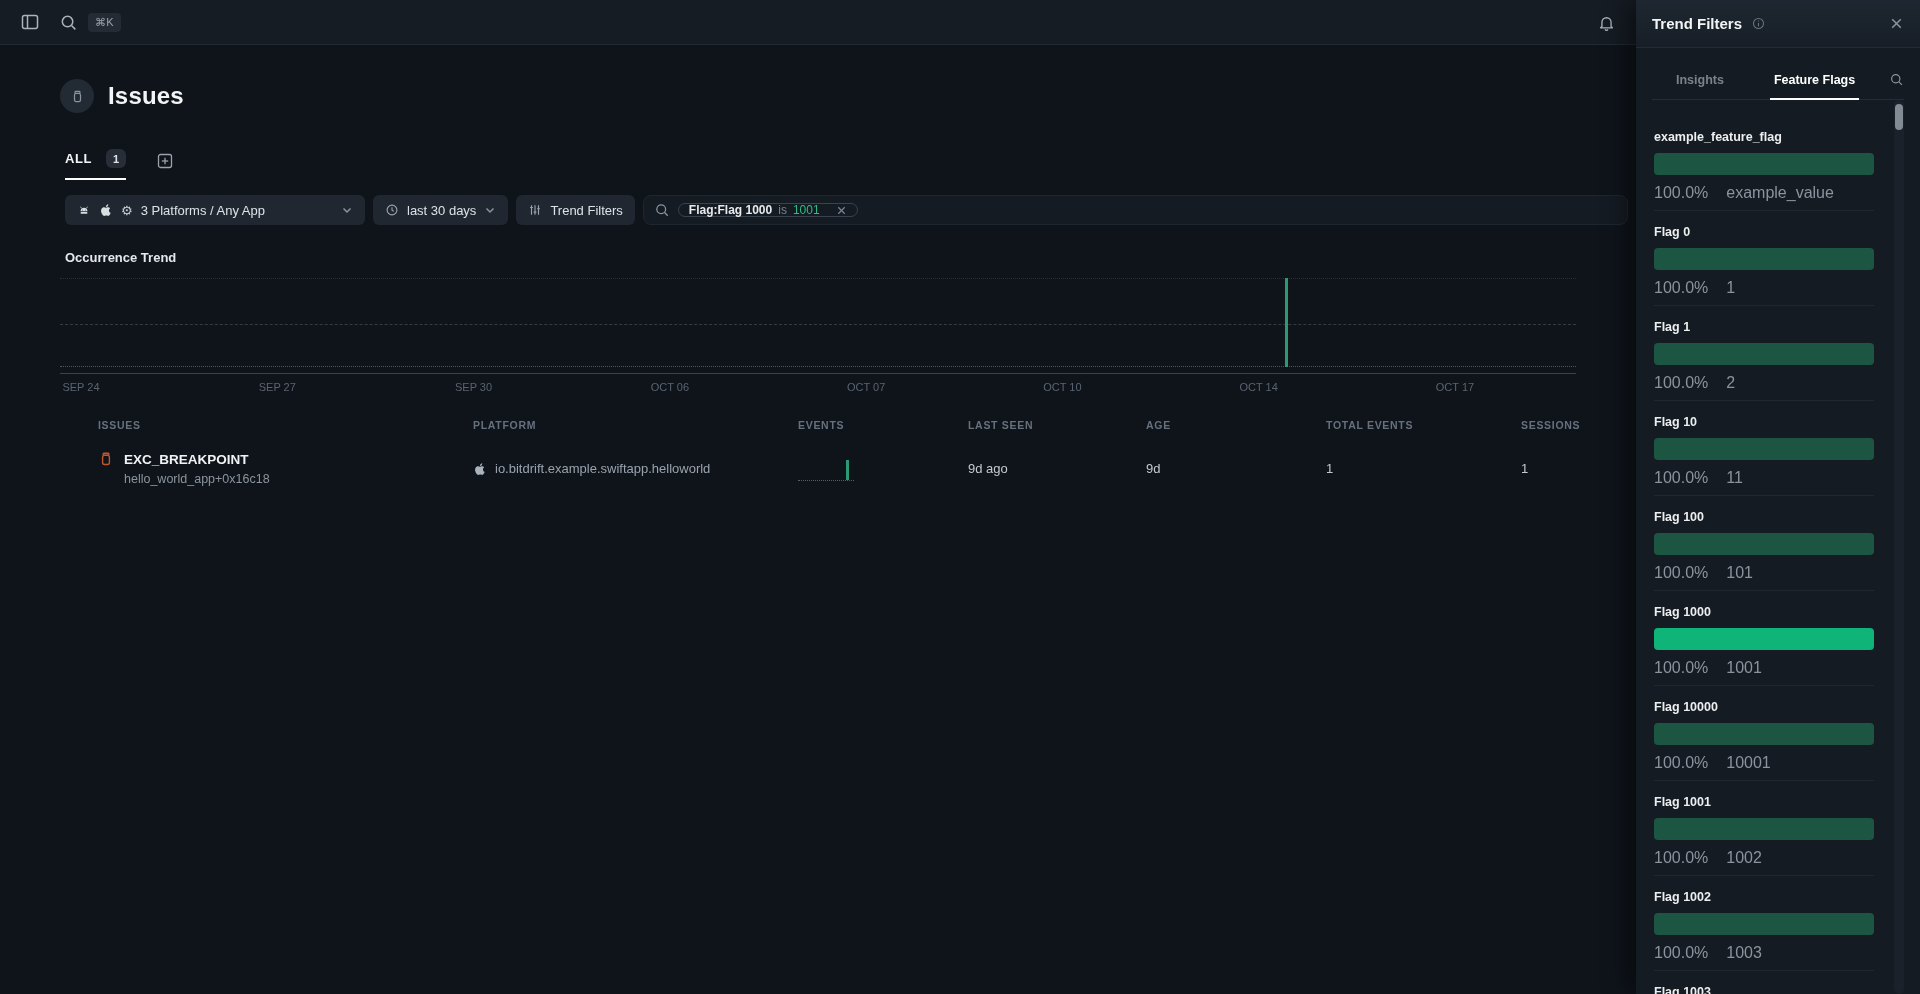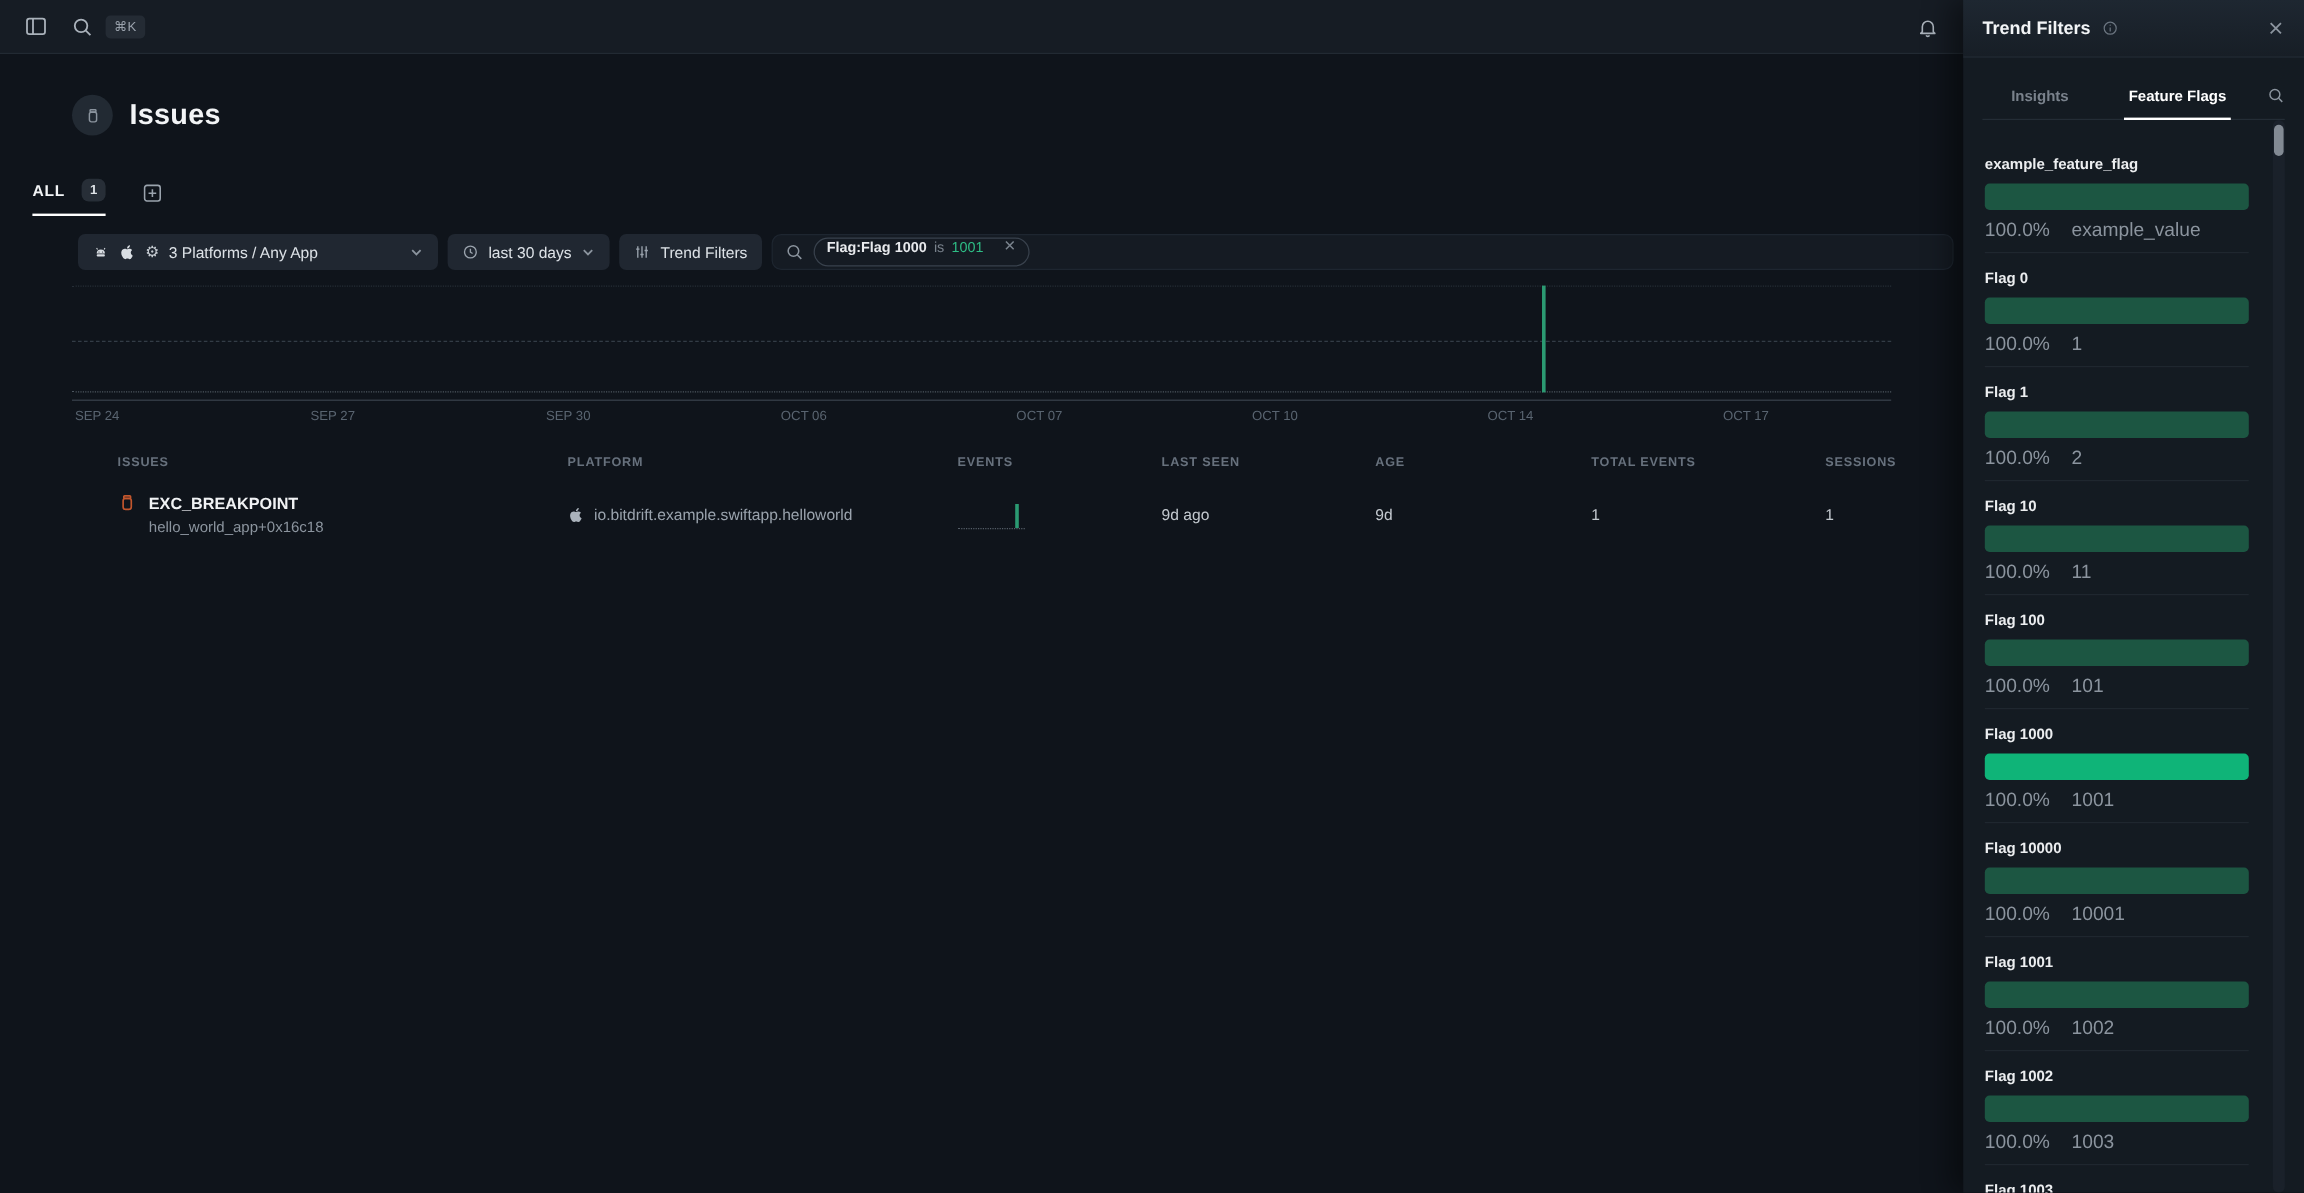--- a/index.html
+++ b/index.html
@@ -14,42 +14,42 @@
   .icon-btn { display:inline-flex; align-items:center; justify-content:center; width:24px; height:24px; cursor:pointer; }
   .kbd-badge { background:#242b34; color:#9aa2ac; font-size:11px; padding:3px 7px; border-radius:4px;
     letter-spacing:.3px; margin-left:-6px; }
   .topbar .spacer { margin-left:auto; }
 
   .page-header { margin:34px 0 0 60px; display:flex; align-items:center; gap:14px; }
   .page-icon { width:34px; height:34px; border-radius:50%; background:#222a33; color:#8b949e;
     display:flex; align-items:center; justify-content:center; }
   .page-title { font-size:24px; font-weight:bold; color:#f2f4f6; letter-spacing:.2px; }
 
-  .tabs-row { margin:36px 0 0 27px; display:flex; align-items:center; gap:10px; }
+  .tabs-row { margin:36px 0 0 65px; display:flex; align-items:center; gap:10px; }
   .tab-all { display:flex; align-items:center; gap:14px; padding-bottom:10px; border-bottom:2px solid #ffffff; cursor:pointer; }
   .tab-all-label { font-size:13px; font-weight:bold; letter-spacing:.6px; color:#f2f4f6; }
   .tab-count { background:#272e37; color:#dfe3e7; font-size:11px; font-weight:bold; border-radius:6px;
     min-width:20px; height:19px; display:inline-flex; align-items:center; justify-content:center; padding:0 5px; }
   .tab-add { margin-left:20px; margin-bottom:8px; color:#9aa3ad; cursor:pointer; display:inline-flex; }
 
   .filter-row { margin:15px 0 0 65px; display:flex; align-items:center; gap:8px; padding-right:8px; }
   .pill { height:30px; background:#202731; border-radius:6px; display:inline-flex; align-items:center;
     gap:8px; padding:0 12px; font-size:13px; color:#dde2e7; cursor:pointer; white-space:nowrap; }
   .pill-platforms { width:300px; }
   .pill-platforms .chev { margin-left:auto; }
   .pill .picon { display:inline-flex; color:#d9dee3; }
   .pill .muted-icon { color:#9aa3ad; }
   .gear-glyph { font-family:"DejaVu Sans", sans-serif; font-size:13px; color:#c7cdd3; line-height:1; }
   .chev { color:#8b949e; display:inline-flex; }
 
   .search-field { flex:1; height:30px; background:#151b23; border:1px solid #1e2630; border-radius:8px;
     display:flex; align-items:center; gap:8px; padding:0 10px; min-width:0; }
   .search-field .sicon { color:#8b949e; display:inline-flex; }
-  .filter-chip { border:1px solid #39424d; border-radius:15px; height:24px; display:inline-flex;
-    align-items:flex-start; gap:6px; padding:0 10px; min-width:180px; }
+  .filter-chip { border:1px solid #39424d; border-radius:15px; height:14px; display:inline-flex;
+    align-items:center; gap:6px; padding:0 10px; min-width:180px; }
   .chip-key { font-size:12px; font-weight:bold; color:#e8eaed; }
   .chip-op { font-size:12px; color:#7a838d; }
   .chip-val { font-size:12px; }
   .chip-x { margin-left:auto; color:#7a838d; cursor:pointer; display:inline-flex; }
 
   .chart-title { margin:25px 0 0 65px; font-size:13px; font-weight:bold; color:#e4e8ec; }
   .plot { position:relative; margin:7px 60px 0 60px; height:102px; }
   .grid-top    { position:absolute; left:0; right:0; top:6px;  border-top:1px dotted #262e37; }
   .grid-mid    { position:absolute; left:0; right:0; top:52px; border-top:1px dashed #333c46; }
   .grid-bottom { position:absolute; left:0; right:0; top:94px; border-top:1px dotted #4d565f; }
@@ -221,20 +221,21 @@
           <span class="chip-val" style="color: rgb(46, 189, 133);">1001</span>
           <span class="chip-x">
             <svg width="11" height="11" viewBox="0 0 12 12" fill="none" stroke="currentColor" stroke-width="1.4">
                 <path d="M2.5 2.5l7 7M9.5 2.5l-7 7"></path>
               </svg>
           </span>
         </span>
       </div>
     </div>
 
+    <div class="chart-title">Occurrence Trend</div>
 
     <div class="plot">
       <div class="grid-top"></div>
       <div class="grid-mid"></div>
       <div class="grid-bottom"></div>
       <div class="grid-base"></div>
       <div class="spike" style="left: 80.8%; background: rgb(43, 154, 114);"></div>
     </div>
 
     <div class="ticks-row">

